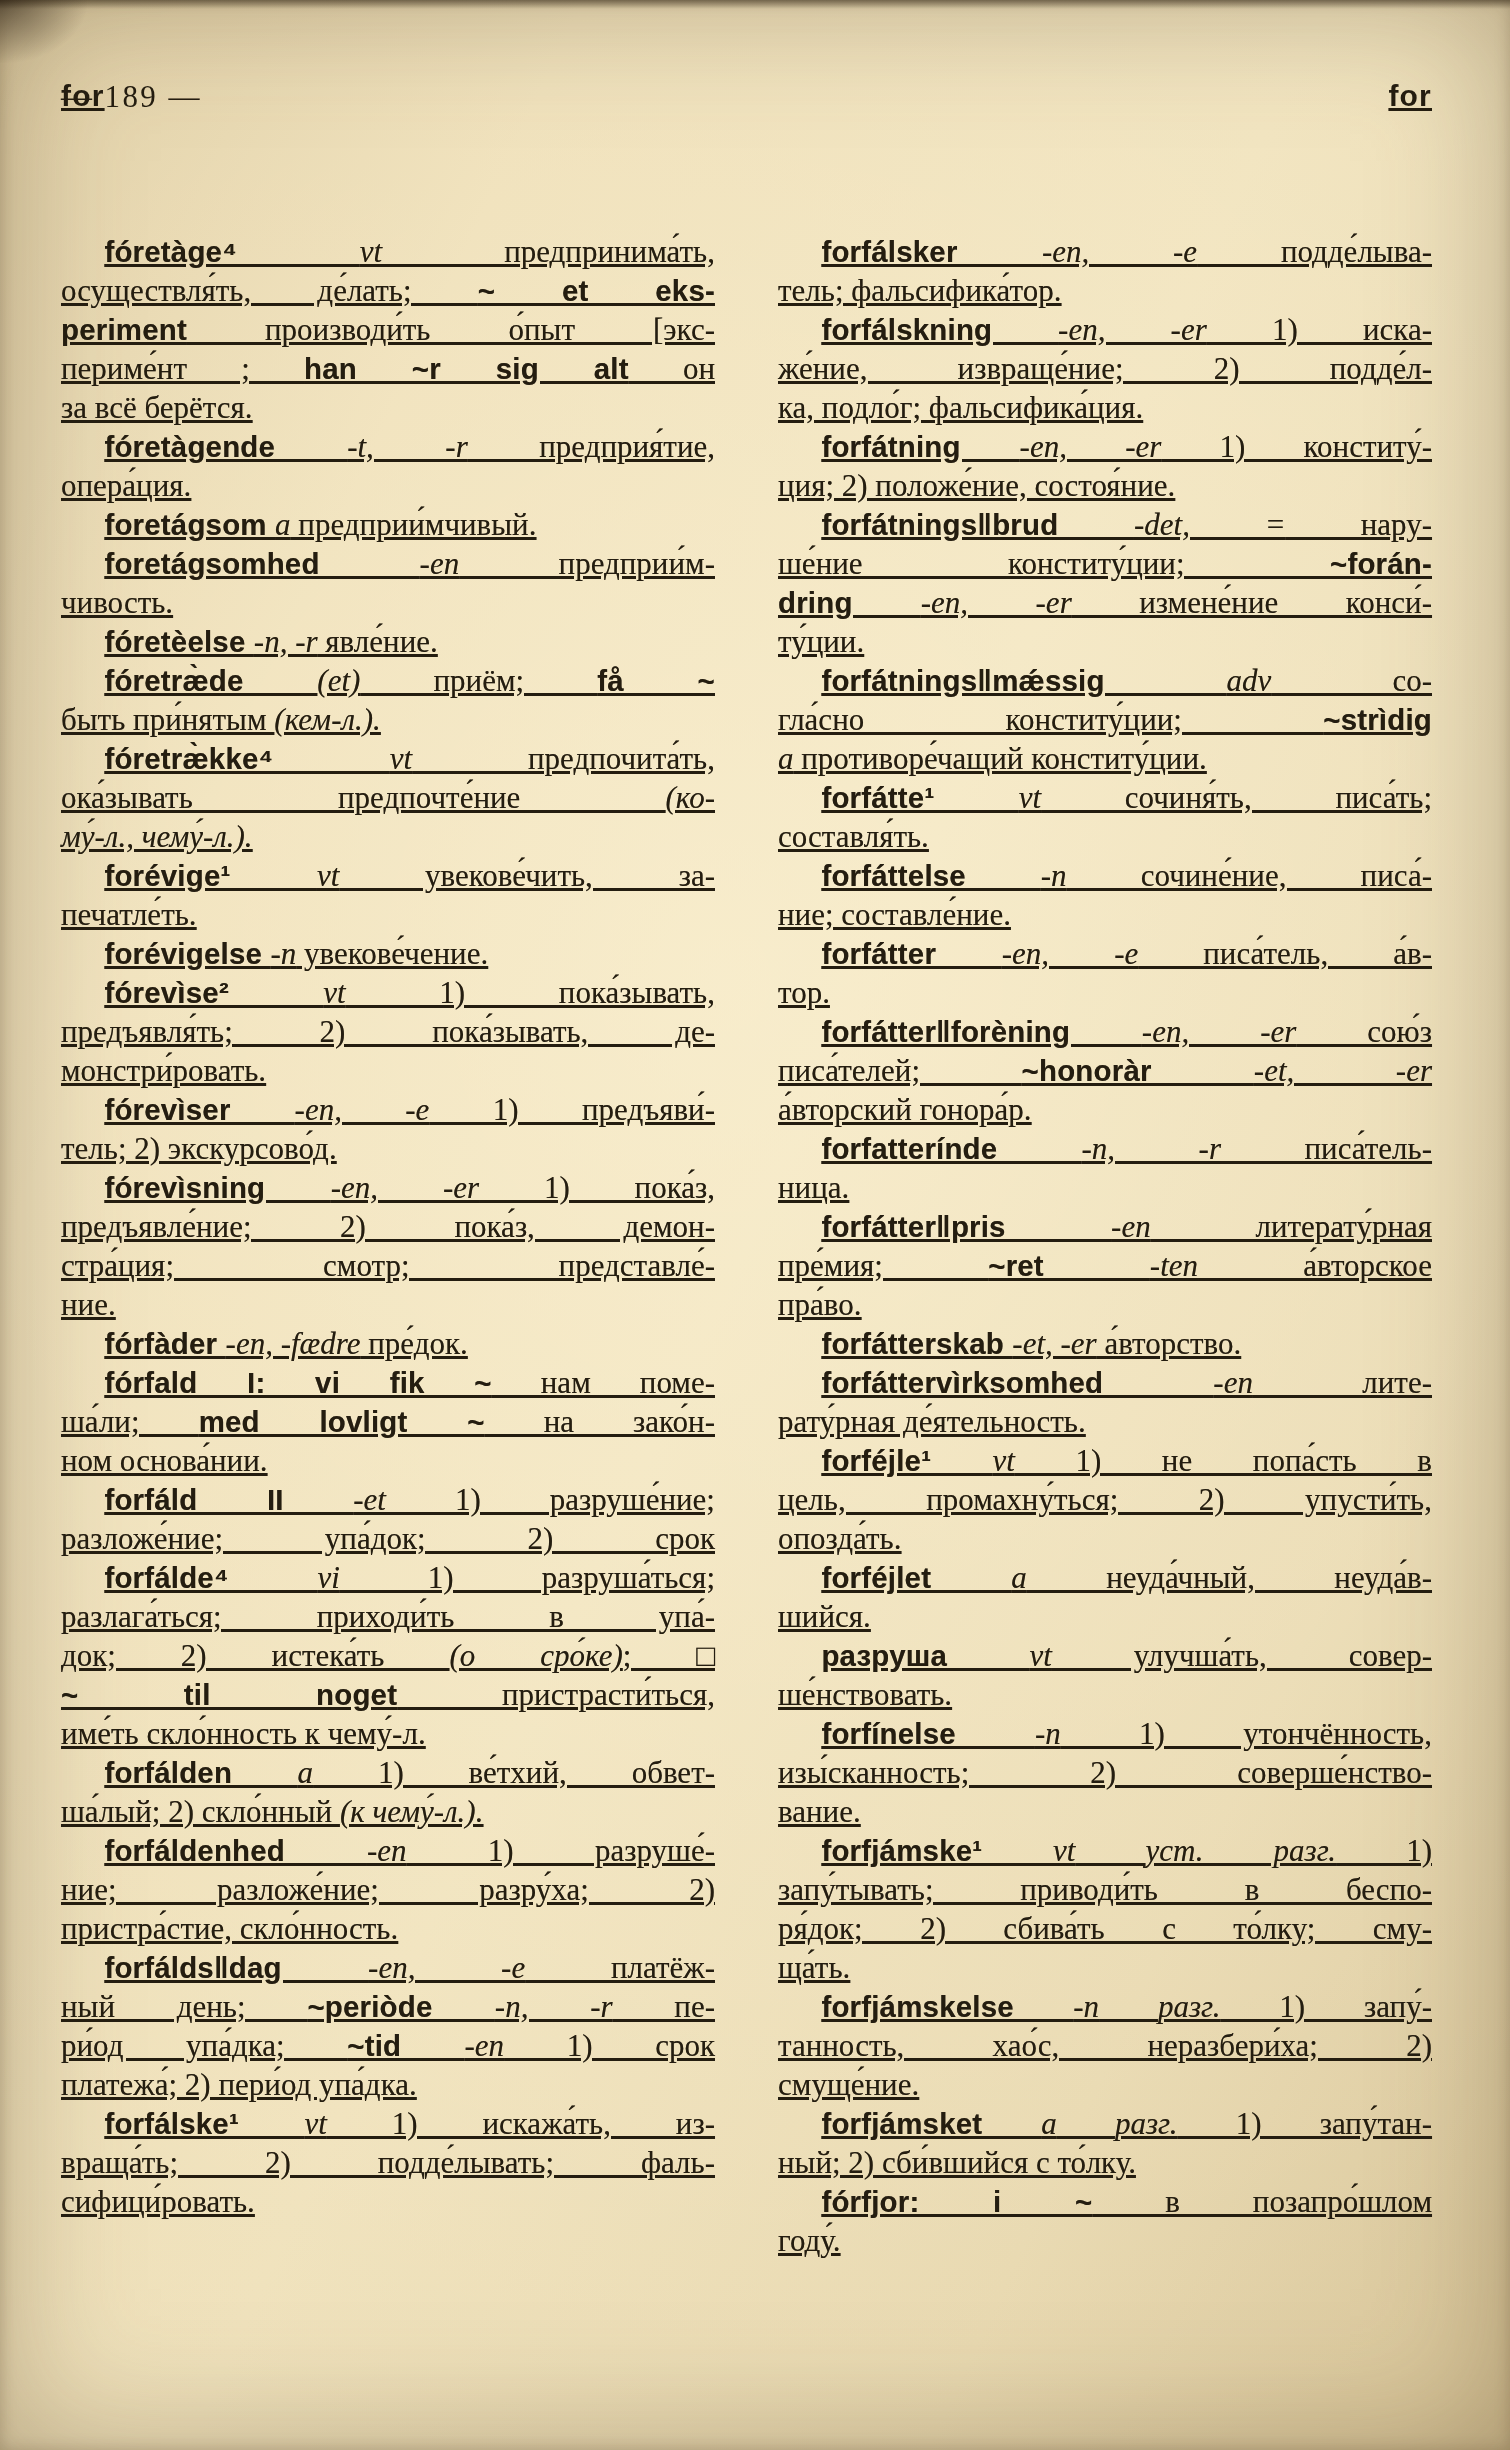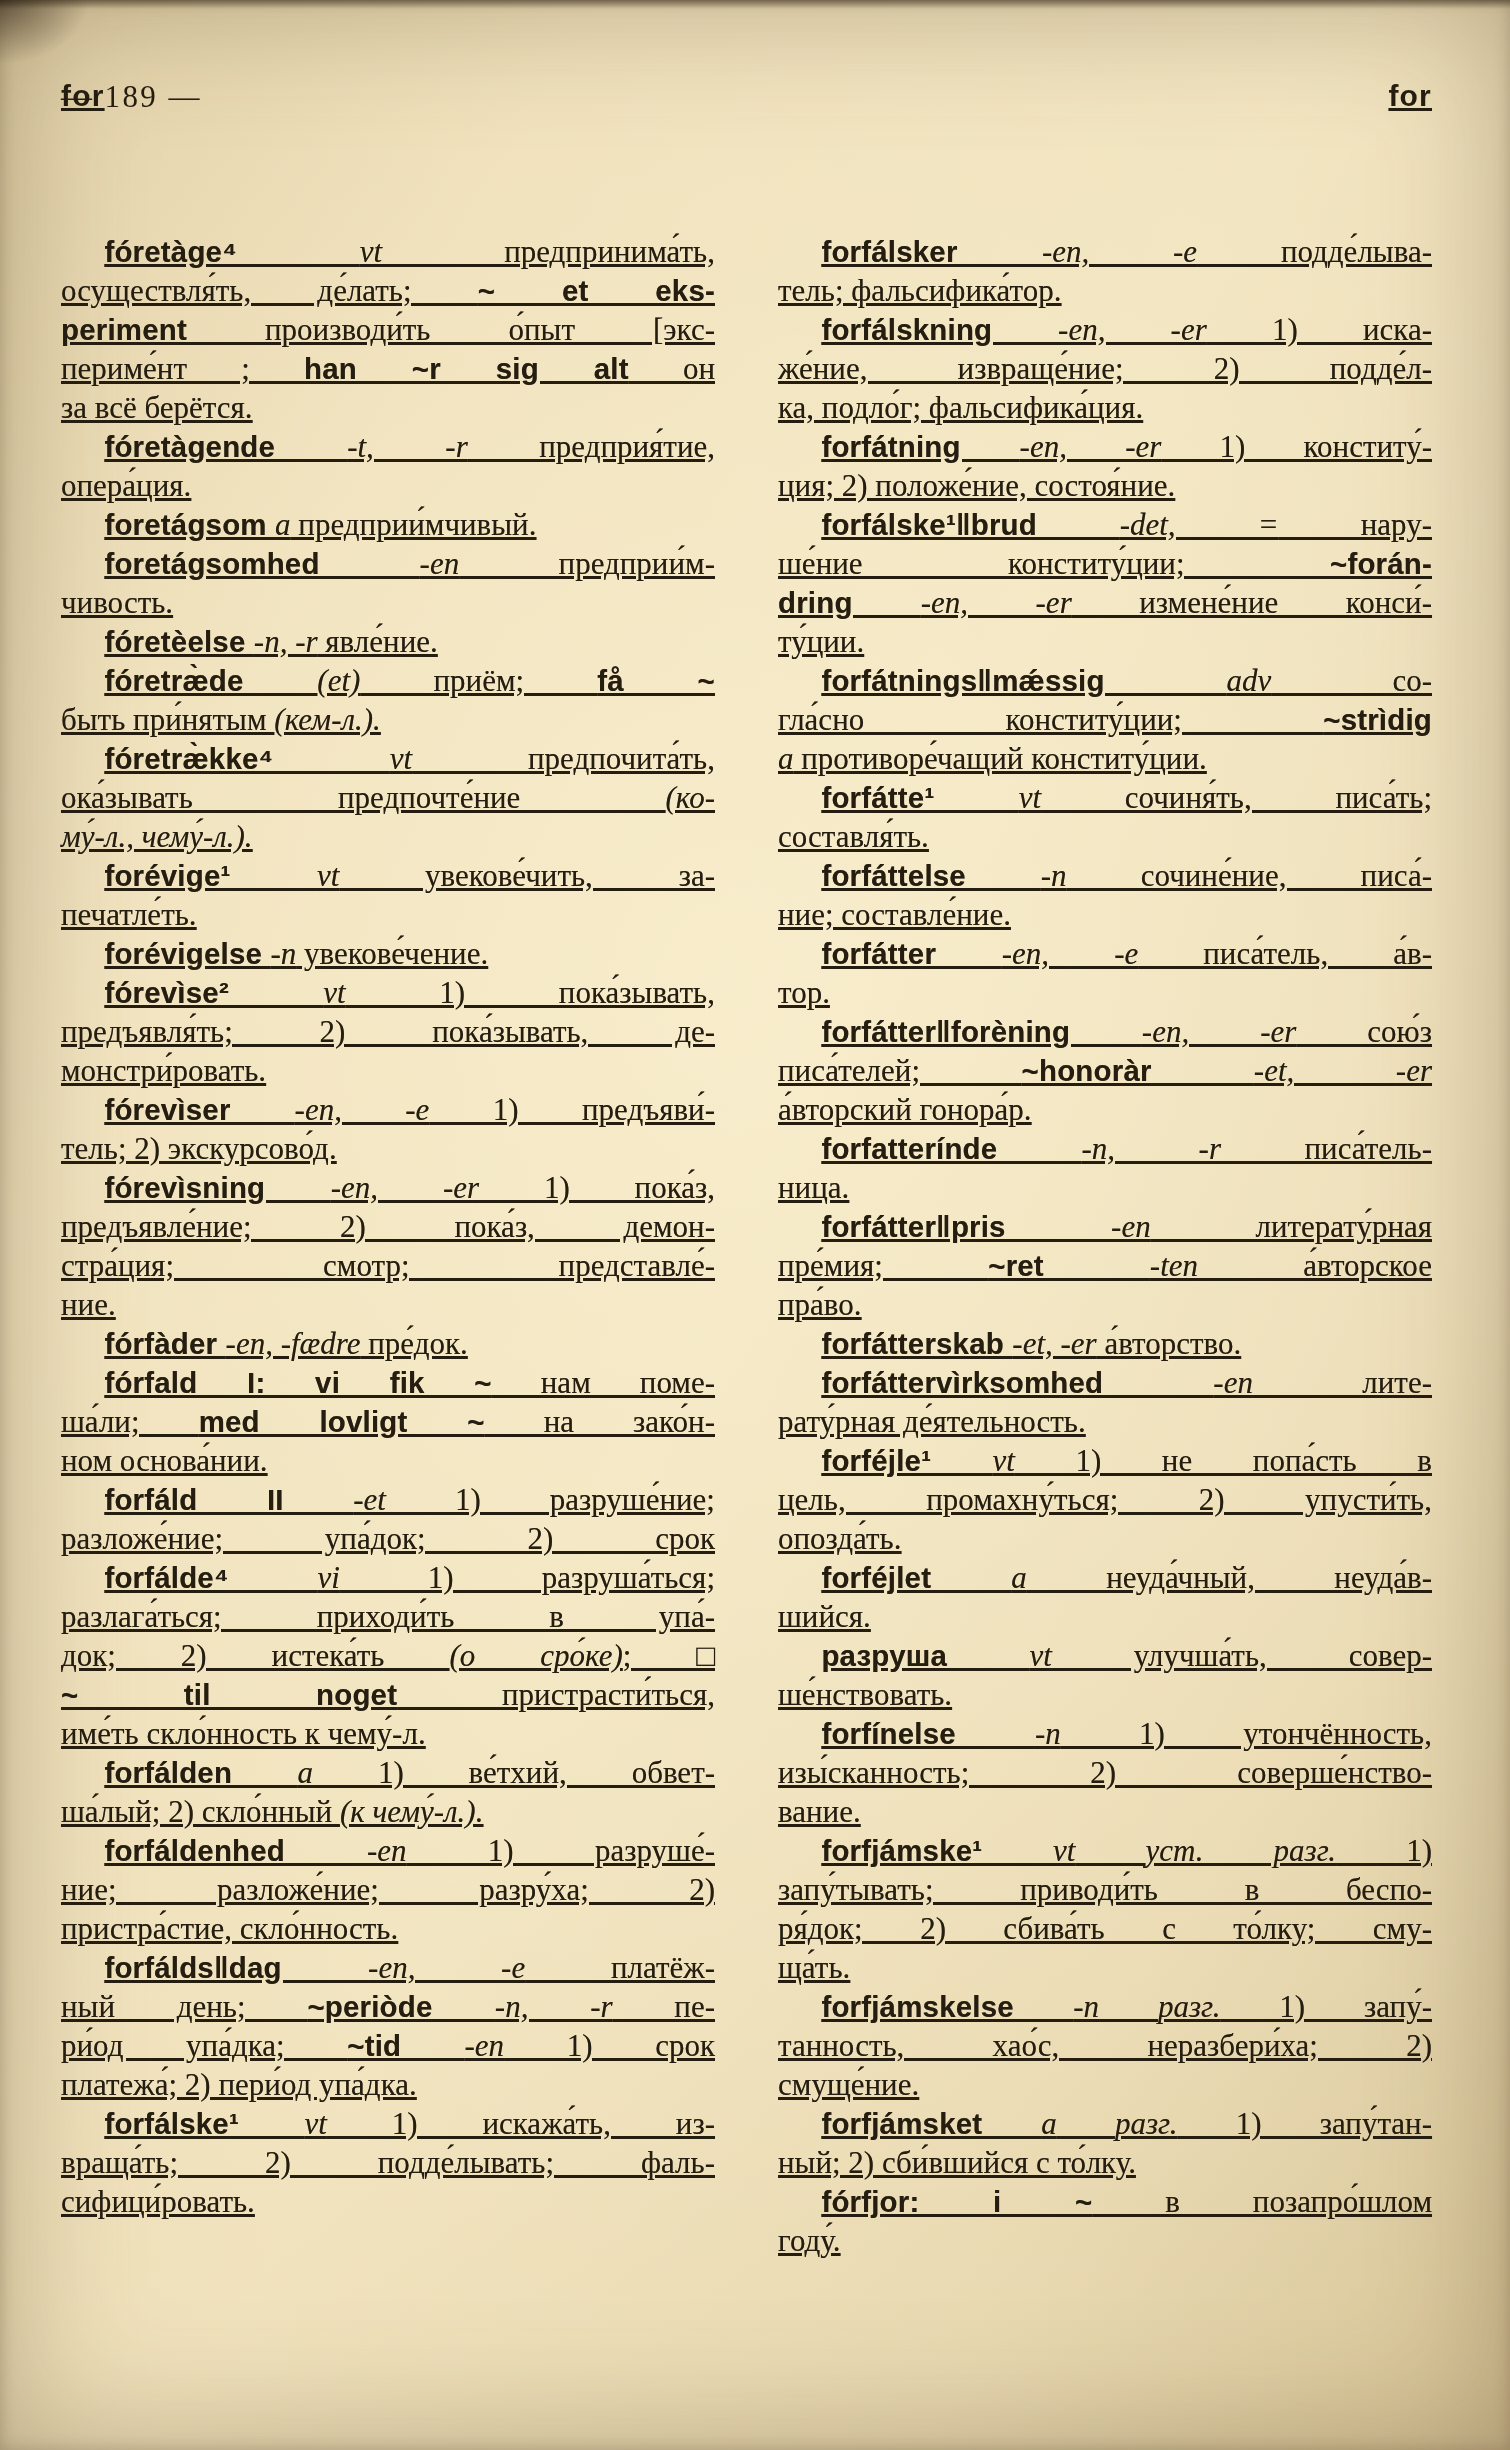--- a/index.html
+++ b/index.html
@@ -160,21 +160,21 @@
         <p class="entry">
           <span class="ln first"><span class="b">forfálskning </span><span class="i">-en, -er</span><span class="r"> 1) иска-</span></span>
           <span class="ln"><span class="r">же́ние, извраще́ние; 2) подде́л-</span></span>
           <span class="ln last"><span class="r">ка, подло́г; фальсифика́ция.</span></span>
         </p>
         <p class="entry">
           <span class="ln first"><span class="b">forfátning </span><span class="i">-en, -er</span><span class="r"> 1) конститу́-</span></span>
           <span class="ln last"><span class="r">ция; 2) положе́ние, состоя́ние.</span></span>
         </p>
         <p class="entry">
-          <span class="ln first"><span class="b">forfálske¹‖brud </span><span class="i">-det, =</span><span class="r"> нару-</span></span>
+          <span class="ln first"><span class="b">forfátnings‖brud </span><span class="i">-det, =</span><span class="r"> нару-</span></span>
           <span class="ln"><span class="r">ше́ние конститу́ции; </span><span class="b">~forán-</span></span>
           <span class="ln"><span class="b">dring </span><span class="i">-en, -er</span><span class="r"> измене́ние конси́-</span></span>
           <span class="ln last"><span class="r">ту́ции.</span></span>
         </p>
         <p class="entry">
           <span class="ln first"><span class="b">forfátnings‖mǽssig </span><span class="i">adv</span><span class="r"> со-</span></span>
           <span class="ln"><span class="r">гла́сно конститу́ции; </span><span class="b">~strìdig</span></span>
           <span class="ln last"><span class="i">a</span><span class="r"> противоре́чащий конститу́ции.</span></span>
         </p>
         <p class="entry">

